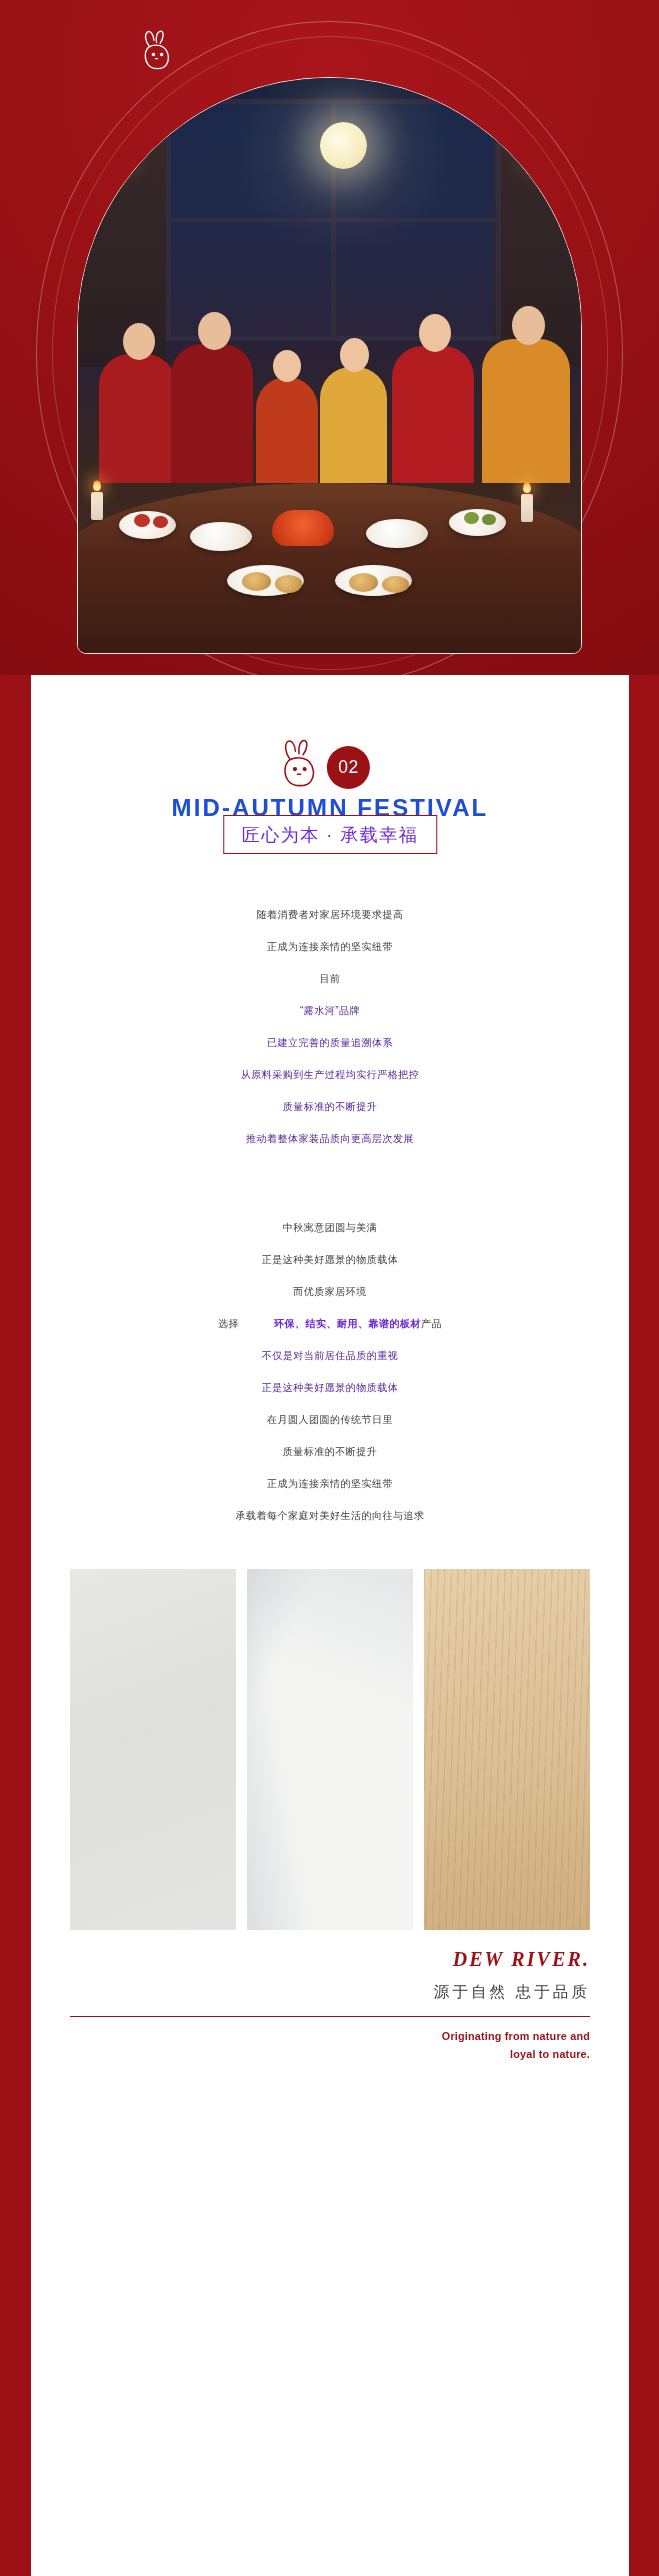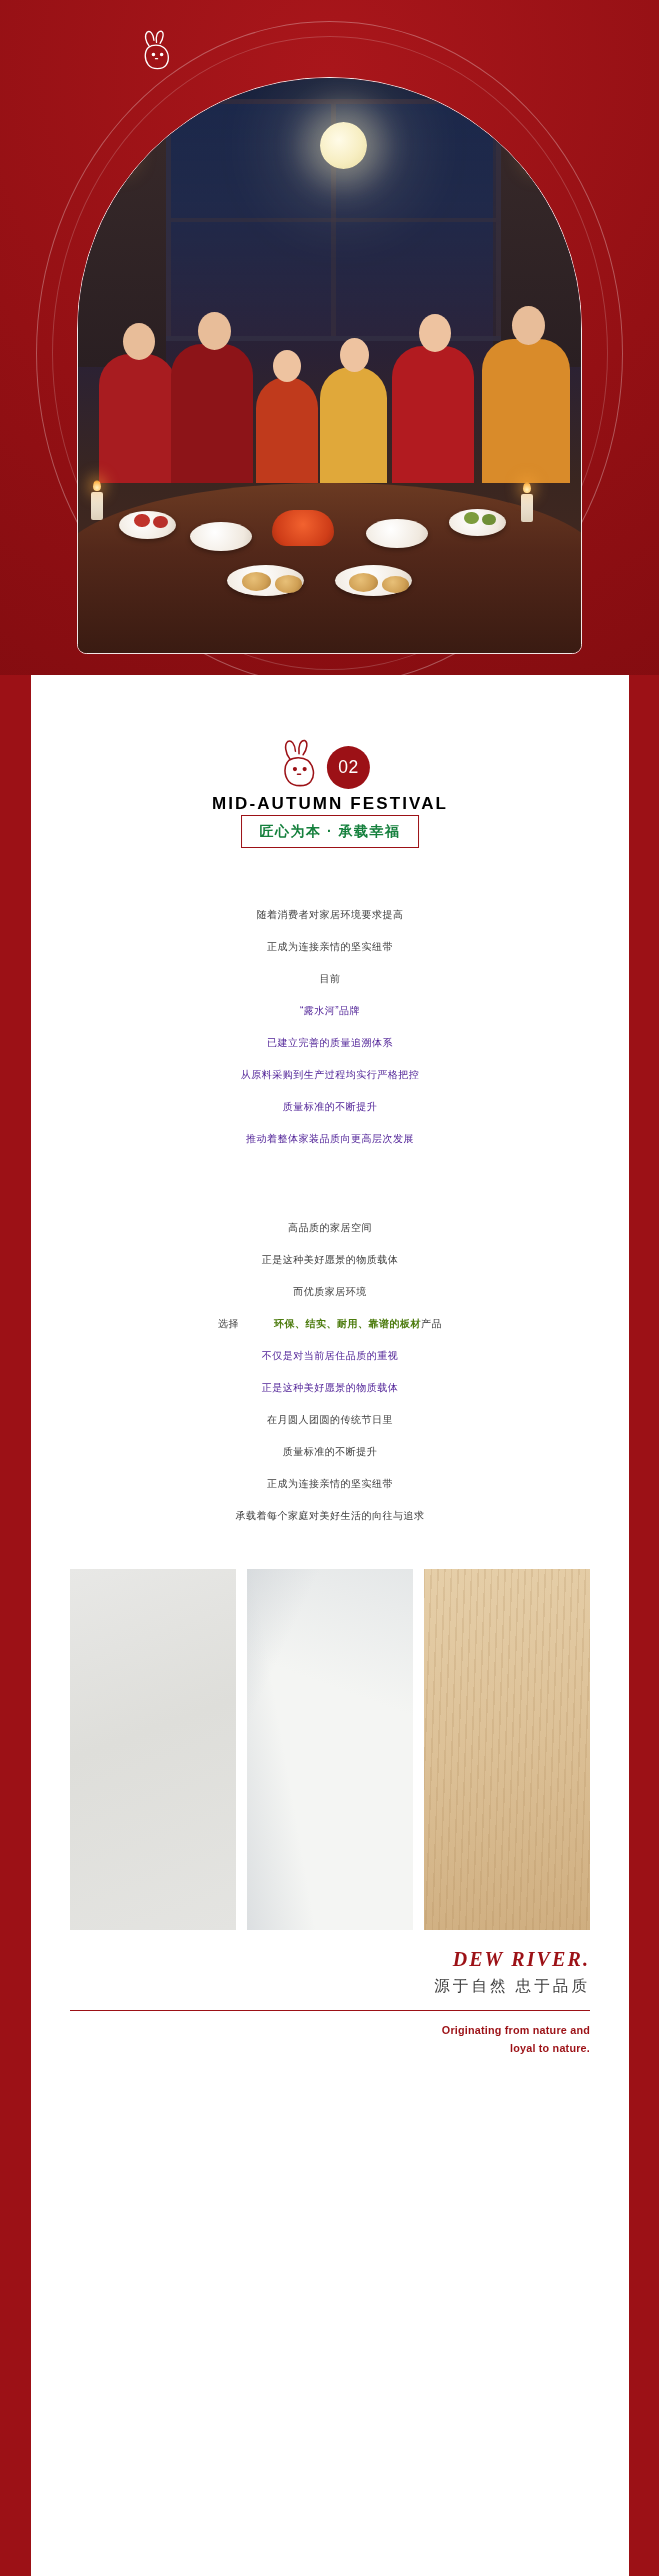--- a/index.html
+++ b/index.html
@@ -189,35 +189,35 @@
     font-size: 17.5px;
     line-height: 43px;
     text-align: center;
     letter-spacing: 0.5px;
   }
   .watermark {
     position: absolute;
     left: 0; top: 57px;
     width: 100%;
     text-align: center;
-    font-size: 17px;
+    font-size: 24px;
     letter-spacing: 2.1px;
-    color: #000000;
+    color: #1d4ed8;
     font-weight: bold;
   }
   .sec-title-box {
     position: absolute;
     left: 50%; top: 78px;
     transform: translateX(-50%);
     border: 1px solid #9c1116;
     padding: 6.7px 17.5px;
-    color: #15803d;
-    font-size: 14px;
+    color: #6d28d9;
+    font-size: 18px;
     letter-spacing: 1.5px;
-    font-weight: bold;
+    font-weight: normal;
     background: #fff;
     white-space: nowrap;
   }
 
   
   .para-block {
     width: 100%;
     text-align: center;
     margin-top: 33px;
   }
@@ -225,21 +225,21 @@
     font-size: 10px;
     line-height: 32px;
     color: #3c3c3c;
     letter-spacing: 0.5px;
   }
   .para-block .line.red {
     color: #4c1d95;
     font-weight: normal;
   }
   .para-block .line .hl {
-    color: #4d7c0f;
+    color: #6d28d9;
     font-weight: bold;
     margin-left: 35px;
   }
   .para-gap { height: 24px; }
 
   
   .swatches {
     position: relative;
     width: 520px;
     margin: 37px auto 0 auto;
@@ -274,25 +274,24 @@
   }
   .brand-en {
     font-size: 20px;
     letter-spacing: 2.1px;
     color: #9c1116;
     font-weight: bold;
     font-style: italic;
     font-family: "Liberation Serif", "DejaVu Serif", serif;
   }
   .brand-cn {
-    margin-top: 5px;
+    margin-top: 11px;
     font-size: 15.5px;
     letter-spacing: 3.1px;
     color: #3c3c3c;
-    font-family: Liberation Serif, serif;
   }
   .brand-rule {
     margin: 13.4px 0 0 auto;
     width: 520px;
     height: 1px;
     background: #9c1116;
   }
   .brand-en-sub {
     margin-top: 11.3px;
     font-size: 10.8px;
@@ -418,21 +417,21 @@
       <div class="line red">“露水河”品牌</div>
       <div class="line red">已建立完善的质量追溯体系</div>
       <div class="line red">从原料采购到生产过程均实行严格把控</div>
       <div class="line red">质量标准的不断提升</div>
       <div class="line red">推动着整体家装品质向更高层次发展</div>
     </div>
 
     <div class="para-gap"></div>
 
     <div class="para-block">
-      <div class="line">高品质的家居空间</div>
+      <div class="line">中秋寓意团圆与美满</div>
       <div class="line">正是这种美好愿景的物质载体</div>
       <div class="line">而优质家居环境</div>
       <div class="line">
         <span>选择</span><span class="hl">环保、结实、耐用、靠谱的板材</span><span>产品</span>
       </div>
       <div class="line red">不仅是对当前居住品质的重视</div>
       <div class="line red">正是这种美好愿景的物质载体</div>
       <div class="line">在月圆人团圆的传统节日里</div>
       <div class="line">质量标准的不断提升</div>
       <div class="line">正成为连接亲情的坚实纽带</div>

